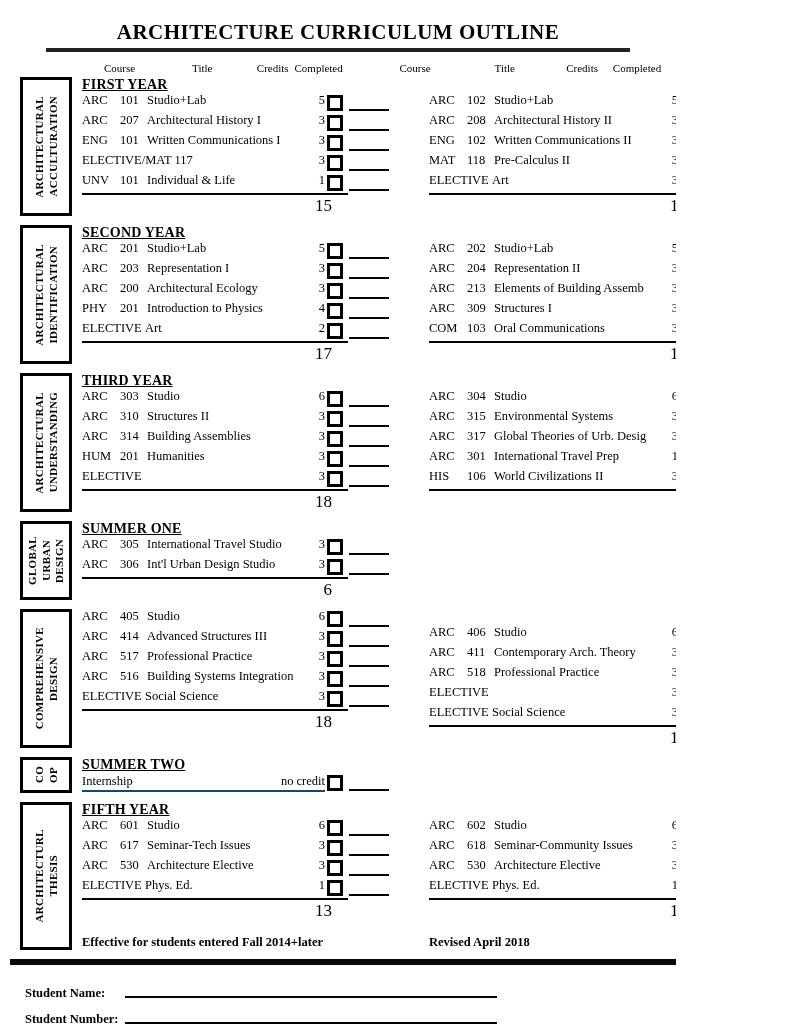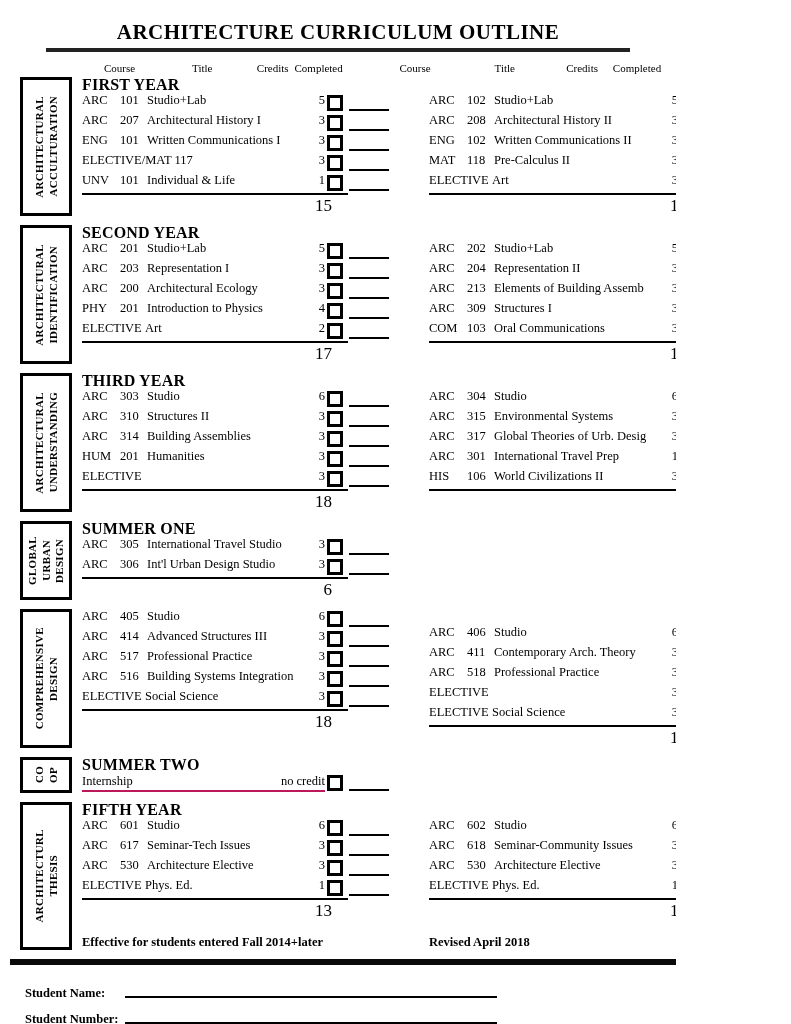--- a/index.html
+++ b/index.html
@@ -33,29 +33,29 @@
   .sidebar-line {
     writing-mode: vertical-rl; transform: rotate(180deg);
     font-weight: bold; font-size: 11px; letter-spacing: .3px;
     line-height: 1.15; white-space: nowrap;
   }
   .section-content { flex: 1; }
   .cols { display: flex; }
   .col-left { width: 312px; margin-right: 35px; flex: none; }
   .col-right { width: 350px; flex: none; }
   .year-heading {
-    font-weight: bold; font-size: 16px; height: 16px; line-height: 15px;
-    letter-spacing: .2px;
+    font-weight: bold; font-size: 14px; height: 16px; line-height: 15px;
+    text-decoration: underline; letter-spacing: .2px;
   }
   .heading-spacer { height: 16px; }
   .row { display: flex; height: 20px; align-items: center; font-size: 12.5px; }
   .row-text { display: flex; align-items: flex-start; height: 100%; }
   .col-left .row-text { width: 243px; }
   .col-right .row-text { width: 249px; }
-  .row-text.underlined { border-bottom: 2px solid #be185d; height: 18px; }
+  .row-text.underlined { border-bottom: 2px solid #0c4a6e; height: 18px; }
   .cell-prefix { width: 38px; flex: none; white-space: nowrap; }
   .cell-prefix.span { width: auto; min-width: 63px; }
   .cell-num { width: 27px; flex: none; }
   .cell-title { flex: 1; white-space: nowrap; overflow: hidden; }
   .cell-credits { flex: none; min-width: 10px; text-align: right; white-space: nowrap; }
   .checkbox { width: 16px; height: 16px; border: 3px solid #000; background: #fff; margin-left: 2px; flex: none; }
   .blank {
     width: 40px; border-bottom: 2px solid #000; margin-left: 6px;
     align-self: flex-end; margin-bottom: 2px; height: 1px;
   }

